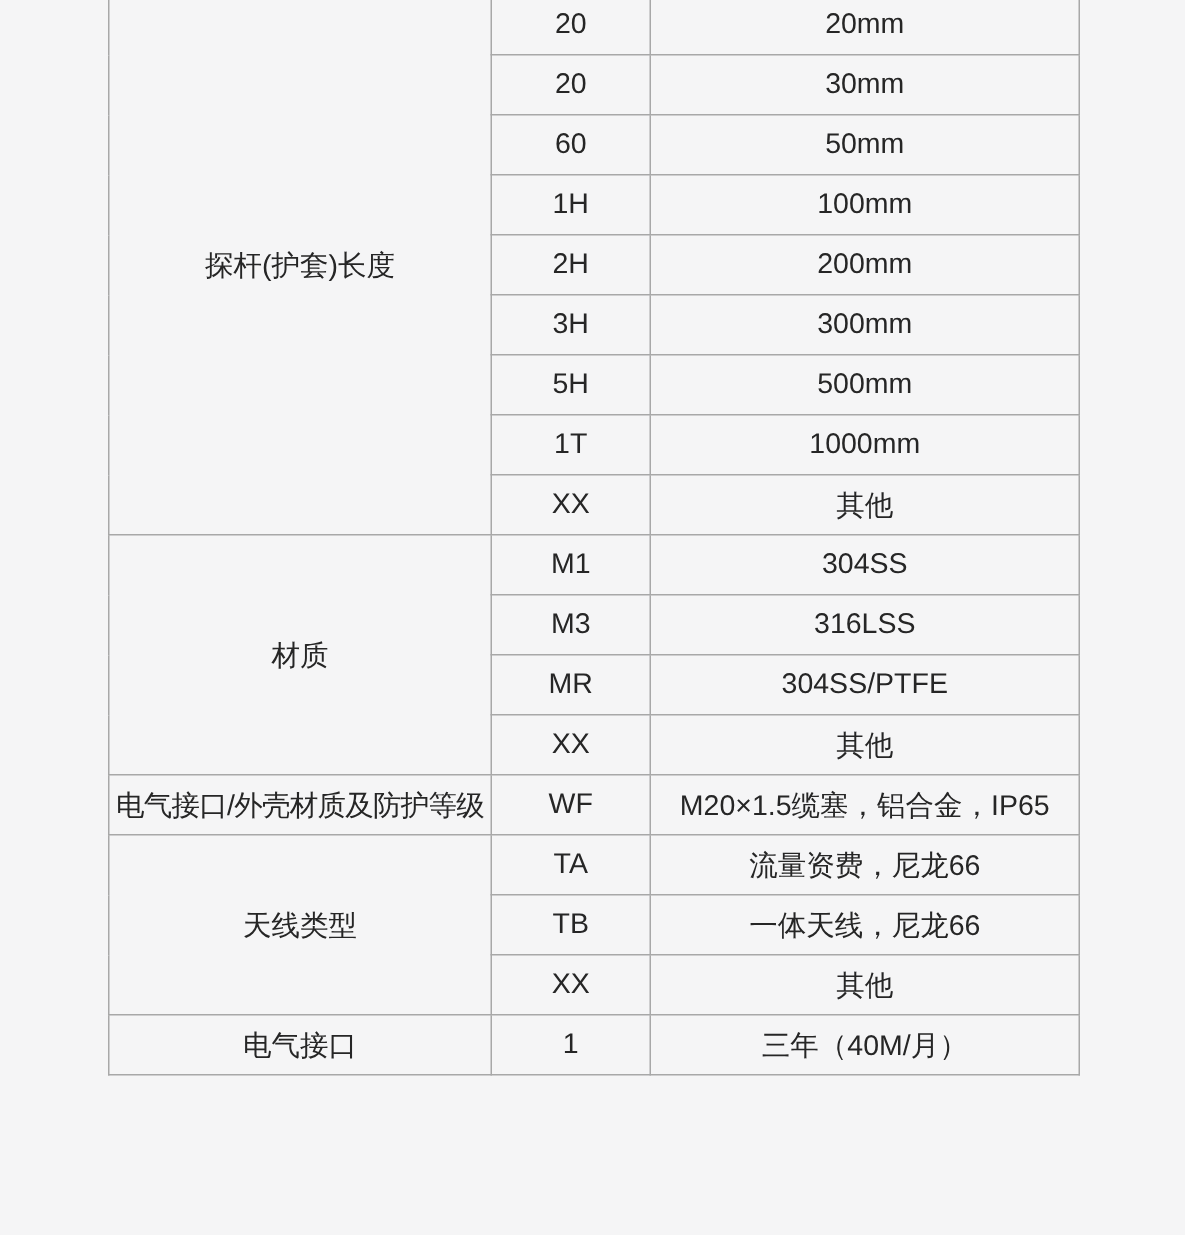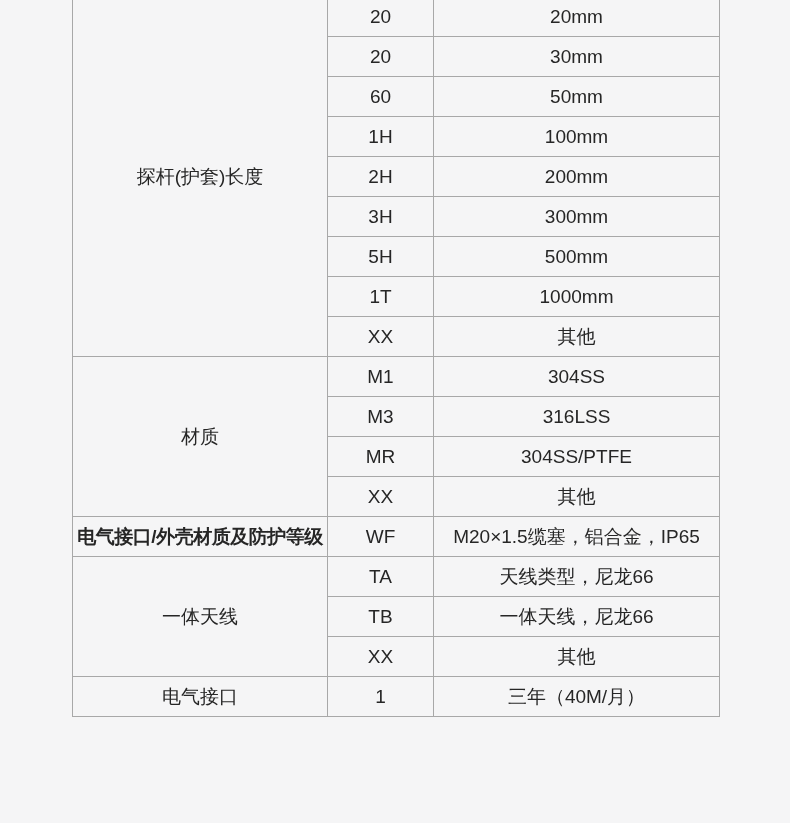--- a/index.html
+++ b/index.html
@@ -35,21 +35,20 @@
     white-space: nowrap;
     overflow: hidden;
   }
   td.cat-cell {
     background: #f5f5f6;
   }
   td.cat-tight {
     font-size: 18px;
     letter-spacing: -0.5px;
     padding: 0 1px;
-    font-weight: bold;
   }
 </style>
 </head>
 <body>
 
 <div class="spec-table-wrap">
   <table class="spec-table">
     <colgroup>
       <col style="width:255px">
       <col style="width:106px">
@@ -113,23 +112,23 @@
         <td>其他</td>
       </tr>
 
       <tr>
         <td class="cat-cell cat-tight">电气接口/外壳材质及防护等级</td>
         <td>WF</td>
         <td>M20×1.5缆塞，铝合金，IP65</td>
       </tr>
 
       <tr>
-        <td class="cat-cell" rowspan="3">一体天线</td>
+        <td class="cat-cell" rowspan="3">天线类型</td>
         <td>TA</td>
-        <td>天线类型，尼龙66</td>
+        <td>流量资费，尼龙66</td>
       </tr>
       <tr>
         <td>TB</td>
         <td>一体天线，尼龙66</td>
       </tr>
       <tr>
         <td>XX</td>
         <td>其他</td>
       </tr>
 

